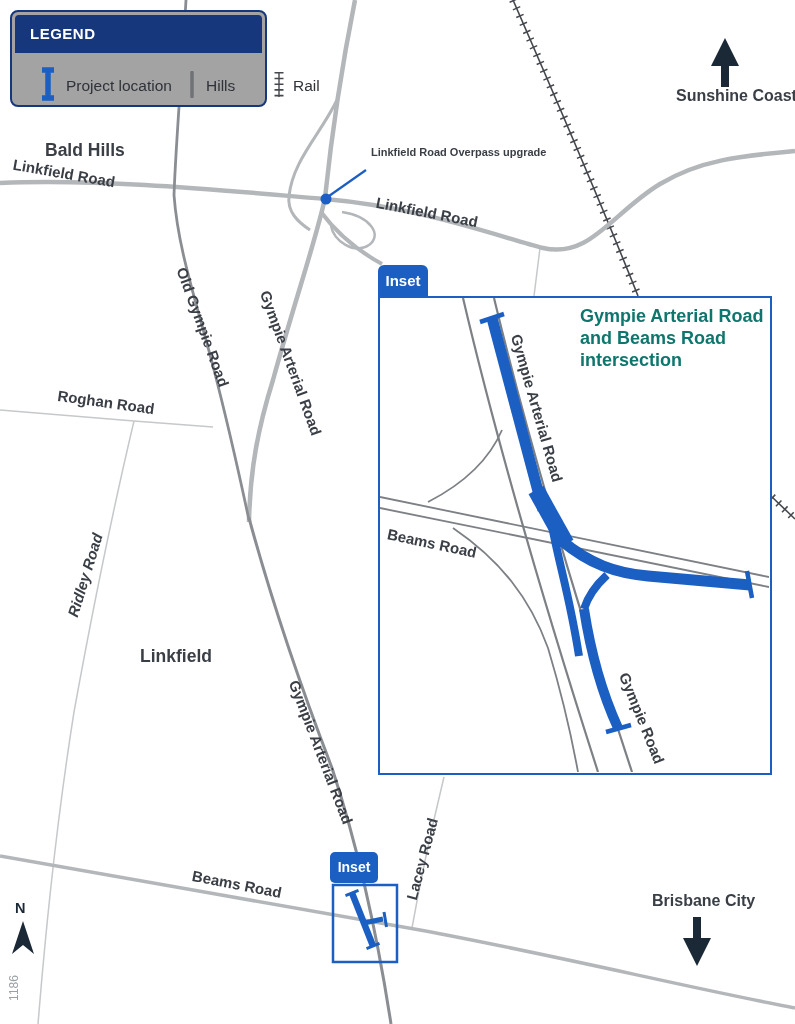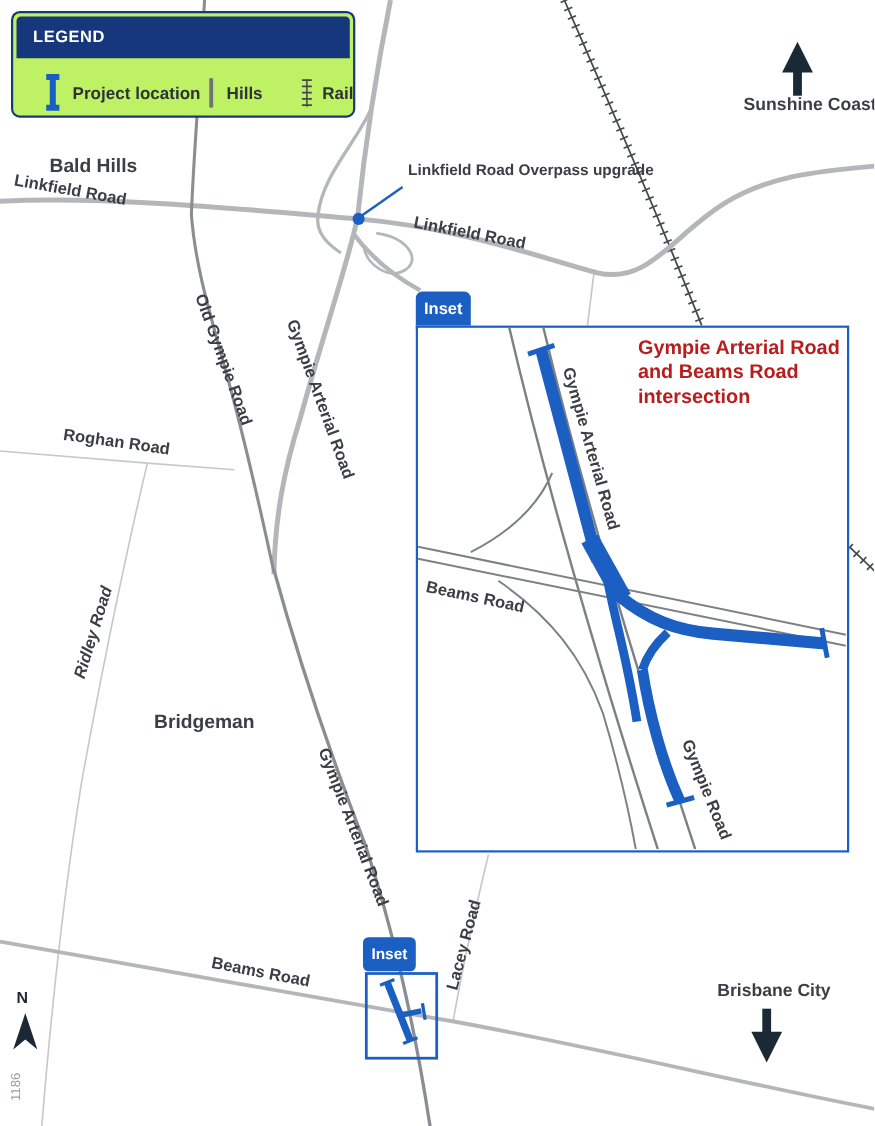--- a/index.html
+++ b/index.html
@@ -5,34 +5,34 @@
   html,body{margin:0;padding:0;background:#fff;}
   #stage{position:relative;width:795px;height:1024px;background:#ffffff;overflow:hidden;
          font-family:"Liberation Sans","DejaVu Sans",sans-serif;}
   svg{display:block;}
   .abs{position:absolute;}
   .lbl{position:absolute;font-weight:600;color:#3a3e45;font-size:15px;white-space:nowrap;z-index:4;}
   .place{font-size:17.5px;}
   .ctr{transform-origin:center;}
   .italic{font-style:italic;font-weight:600;}
   
-  #legend{position:absolute;left:10px;top:10px;width:313px;height:97px;background:#bef264;
+  #legend{position:absolute;left:10px;top:10px;width:257px;height:97px;background:#a3a3a3;
           border:2.5px solid #17377c;border-radius:8px;z-index:6;box-sizing:border-box;}
   #legend-header{position:absolute;left:3px;top:3px;right:3px;height:38px;background:#17377c;
           border-radius:4px 4px 0 0;color:#ffffff;font-size:15px;font-weight:700;
           letter-spacing:0.5px;line-height:38px;padding-left:15px;box-sizing:border-box;}
-  .legend-item-label{position:absolute;top:58px;font-size:15.5px;font-weight:700;color:#2f3238;line-height:32px;}
+  .legend-item-label{position:absolute;top:58px;font-size:15.5px;font-weight:400;color:#2f3238;line-height:32px;}
   
   #inset-box{position:absolute;left:378px;top:296px;width:394px;height:479px;background:#ffffff;
           border:2.5px solid #1c5fc3;z-index:5;box-sizing:border-box;}
   #inset-tab{position:absolute;left:378px;top:265px;width:50px;height:34px;background:#1c5fc3;
           border-radius:6px 6px 0 0;color:#fff;font-size:15px;font-weight:600;text-align:center;
           line-height:32px;z-index:5;}
   #inset-title{position:absolute;left:200px;top:8px;width:194px;font-size:18px;line-height:1.22;
-          font-weight:600;color:#b91c1c;z-index:6;}
+          font-weight:600;color:#0f766e;z-index:6;}
   #marker-tab{position:absolute;left:330px;top:852px;width:48px;height:31px;background:#1c5fc3;
           border-radius:5px;color:#fff;font-size:14px;font-weight:600;text-align:center;
           line-height:30px;z-index:4;}
   .inset-lbl{position:absolute;font-weight:600;color:#3a3e45;font-size:15px;white-space:nowrap;z-index:6;}
 </style>
 </head>
 <body>
 
 <div id="stage">
 
@@ -82,35 +82,35 @@
     </svg>
     <div class="legend-item-label" style="left:194px;">Hills</div>
     <svg class="abs" style="left:261px;top:59px;" width="12" height="27" viewBox="0 0 12 27">
       <path d="M6,1 V26" stroke="#45484d" stroke-width="1.4" fill="none"></path>
       <path d="M6,1 V26" stroke="#45484d" stroke-width="9" stroke-dasharray="1.6,4.1" fill="none"></path>
     </svg>
     <div class="legend-item-label" style="left:281px;">Rail</div>
   </div>
 
   <div class="lbl place" style="left:45px;top:128px;margin-top:12px;">Bald Hills</div>
-  <div class="lbl place" style="left:140px;top:646px;">Bridgeman</div>
+  <div class="lbl place" style="left:140px;top:646px;">Linkfield</div>
 
   <div class="lbl" style="left:676px;top:87px;font-size:16px;">Sunshine Coast</div>
   <svg class="abs" style="left:705px;top:36px;z-index:4;" width="40" height="52" viewBox="0 0 40 52">
     <polygon points="20,2 34,30 6,30" fill="#1b2836"></polygon>
     <rect x="16" y="28" width="8" height="23" fill="#1b2836"></rect>
   </svg>
 
   <div class="lbl" style="left:628px;top:892px;font-size:16px;margin-left:24px;">Brisbane City</div>
   <svg class="abs" style="left:677px;top:916px;z-index:4;" width="40" height="52" viewBox="0 0 40 52">
     <rect x="16" y="1" width="8" height="23" fill="#1b2836"></rect>
     <polygon points="20,50 34,22 6,22" fill="#1b2836"></polygon>
   </svg>
 
-  <div class="lbl" style="left:371px;top:146px;font-size:14px;">Linkfield Road Overpass upgrade</div>
+  <div class="lbl" style="left:371px;top:146px;font-size:11px;">Linkfield Road Overpass upgrade</div>
 
   <div class="lbl ctr" style="left:64px;top:173px;transform:translate(-50%,-50%) rotate(10deg);">Linkfield Road</div>
   <div class="lbl ctr" style="left:427px;top:212px;transform:translate(-50%,-50%) rotate(11deg);">Linkfield Road</div>
   <div class="lbl ctr" style="left:203px;top:327px;transform:translate(-50%,-50%) rotate(70deg);">Old Gympie Road</div>
   <div class="lbl ctr" style="left:291px;top:363px;transform:translate(-50%,-50%) rotate(70deg);">Gympie Arterial Road</div>
   <div class="lbl ctr" style="left:321px;top:752px;transform:translate(-50%,-50%) rotate(69deg);">Gympie Arterial Road</div>
   <div class="lbl ctr" style="left:106px;top:402px;transform:translate(-50%,-50%) rotate(8deg);">Roghan Road</div>
   <div class="lbl ctr italic" style="left:85px;top:575px;transform:translate(-50%,-50%) rotate(-73deg);">Ridley Road</div>
   <div class="lbl ctr" style="left:237px;top:884px;transform:translate(-50%,-50%) rotate(11deg);">Beams Road</div>
   <div class="lbl ctr" style="left:422px;top:859px;transform:translate(-50%,-50%) rotate(-75deg);">Lacey Road</div>

